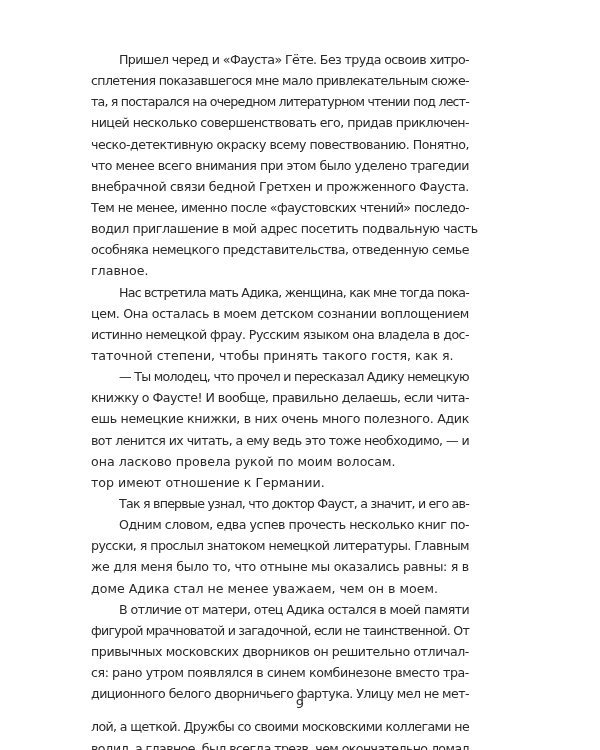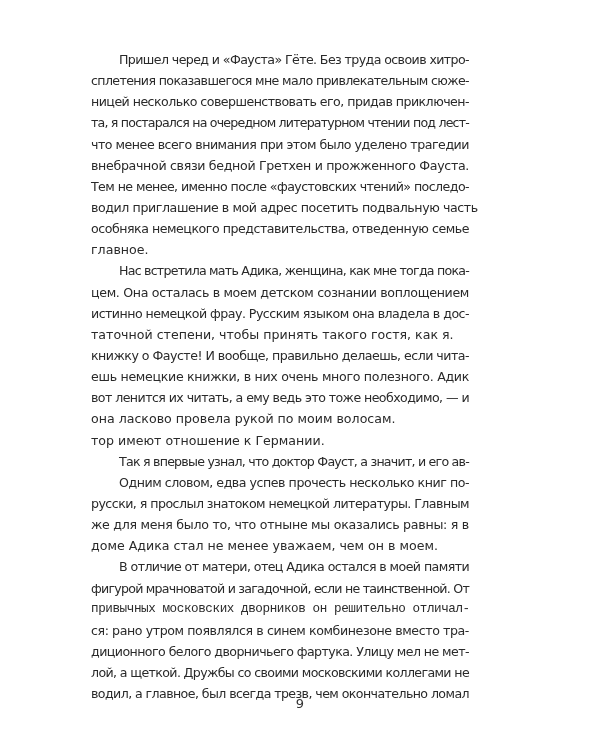--- a/index.html
+++ b/index.html
@@ -33,43 +33,45 @@
       font-size: 13px;
       color: #333;
     }
   </style>
 </head>
 <body>
 
 <div class="page" id="page-body">
     <div class="line indent" style="white-space: nowrap; letter-spacing: -0.596px;">Пришел черед и «Фауста» Гёте. Без труда освоив хитро-</div>
     <div class="line" style="white-space: nowrap; letter-spacing: -0.631px;">сплетения показавшегося мне мало привлекательным сюже-</div>
+    <div class="line" style="white-space: nowrap; letter-spacing: -0.8px;">та, я постарался на очередном литературном чтении под лест-</div>
     <div class="line" style="white-space: nowrap; letter-spacing: -0.536px;">ницей несколько совершенствовать его, придав приключен-</div>
-    <div class="line" style="white-space: nowrap; letter-spacing: -0.8px;">та, я постарался на очередном литературном чтении под лест-</div>
+    <div class="line" style="white-space: nowrap; letter-spacing: -0.497px;">ческо-детективную окраску всему повествованию. Понятно,</div>
     <div class="line" style="white-space: nowrap; letter-spacing: -0.48px;">что менее всего внимания при этом было уделено трагедии</div>
     <div class="line" style="white-space: nowrap; letter-spacing: -0.318px;">внебрачной связи бедной Гретхен и прожженного Фауста.</div>
     <div class="line" style="white-space: nowrap; letter-spacing: -0.569px;">Тем не менее, именно после «фаустовских чтений» последо-</div>
     <div class="line" style="white-space: nowrap; letter-spacing: -0.414px;">водил приглашение в мой адрес посетить подвальную часть</div>
     <div class="line" style="white-space: nowrap; letter-spacing: -0.471px;">особняка немецкого представительства, отведенную семье</div>
     <div class="line last" style="white-space: nowrap;">главное.</div>
     <div class="line indent" style="white-space: nowrap; letter-spacing: -0.765px;">Нас встретила мать Адика, женщина, как мне тогда пока-</div>
     <div class="line" style="white-space: nowrap; letter-spacing: -0.324px;">цем. Она осталась в моем детском сознании воплощением</div>
     <div class="line" style="white-space: nowrap; letter-spacing: -0.53px;">истинно немецкой фрау. Русским языком она владела в дос-</div>
     <div class="line last" style="white-space: nowrap;">таточной степени, чтобы принять такого гостя, как я.</div>
+    <div class="line indent" style="white-space: nowrap; letter-spacing: -0.703px;">— Ты молодец, что прочел и пересказал Адику немецкую</div>
     <div class="line" style="white-space: nowrap; letter-spacing: -0.516px;">книжку о Фаусте! И вообще, правильно делаешь, если чита-</div>
     <div class="line" style="white-space: nowrap; letter-spacing: -0.308px;">ешь немецкие книжки, в них очень много полезного. Адик</div>
     <div class="line" style="white-space: nowrap; letter-spacing: -0.568px;">вот ленится их читать, а ему ведь это тоже необходимо, — и</div>
     <div class="line last" style="white-space: nowrap;">она ласково провела рукой по моим волосам.</div>
     <div class="line last" style="white-space: nowrap;">тор имеют отношение к Германии.</div>
     <div class="line indent" style="white-space: nowrap; letter-spacing: -0.765px;">Так я впервые узнал, что доктор Фауст, а значит, и его ав-</div>
     <div class="line indent" style="white-space: nowrap; letter-spacing: -0.465px;">Одним словом, едва успев прочесть несколько книг по-</div>
     <div class="line" style="white-space: nowrap; letter-spacing: -0.54px;">русски, я прослыл знатоком немецкой литературы. Главным</div>
     <div class="line" style="white-space: nowrap; letter-spacing: -0.268px;">же для меня было то, что отныне мы оказались равны: я в</div>
     <div class="line last" style="white-space: nowrap;">доме Адика стал не менее уважаем, чем он в моем.</div>
     <div class="line indent" style="white-space: nowrap; letter-spacing: -0.573px;">В отличие от матери, отец Адика остался в моей памяти</div>
     <div class="line" style="white-space: nowrap; letter-spacing: -0.762px;">фигурой мрачноватой и загадочной, если не таинственной. От</div>
-    <div class="line" style="white-space: nowrap; letter-spacing: -0.411px; font-family: Liberation Mono, monospace;">привычных московских дворников он решительно отличал-</div>
+    <div class="line" style="white-space: nowrap; letter-spacing: -0.411px;">привычных московских дворников он решительно отличал-</div>
     <div class="line" style="white-space: nowrap; letter-spacing: -0.409px;">ся: рано утром появлялся в синем комбинезоне вместо тра-</div>
     <div class="line" style="white-space: nowrap; letter-spacing: -0.564px;">диционного белого дворничьего фартука. Улицу мел не мет-</div>
-    <div class="line" style="white-space: nowrap; letter-spacing: -0.633px;">лой, а щеткой. Дружбы со своими московскими коллегами не</div>
+    <div class="line" style="white-space: nowrap; letter-spacing: -0.633px; margin-top: 12px;">лой, а щеткой. Дружбы со своими московскими коллегами не</div>
     <div class="line" style="white-space: nowrap; letter-spacing: -0.587px;">водил, а главное, был всегда трезв, чем окончательно ломал</div>
   </div>
 <div class="page-number">9</div>
 
 </body></html>

